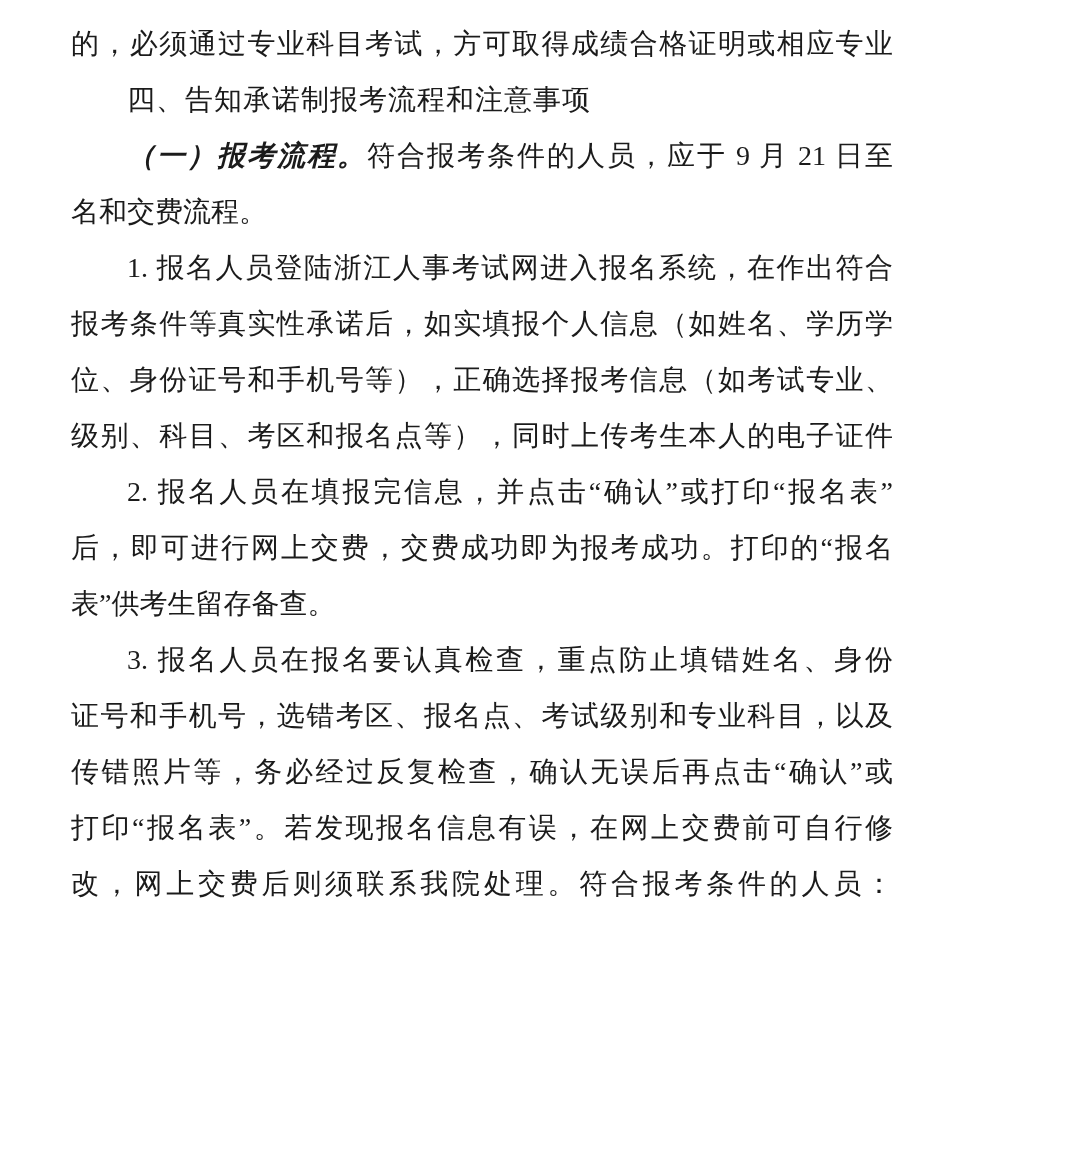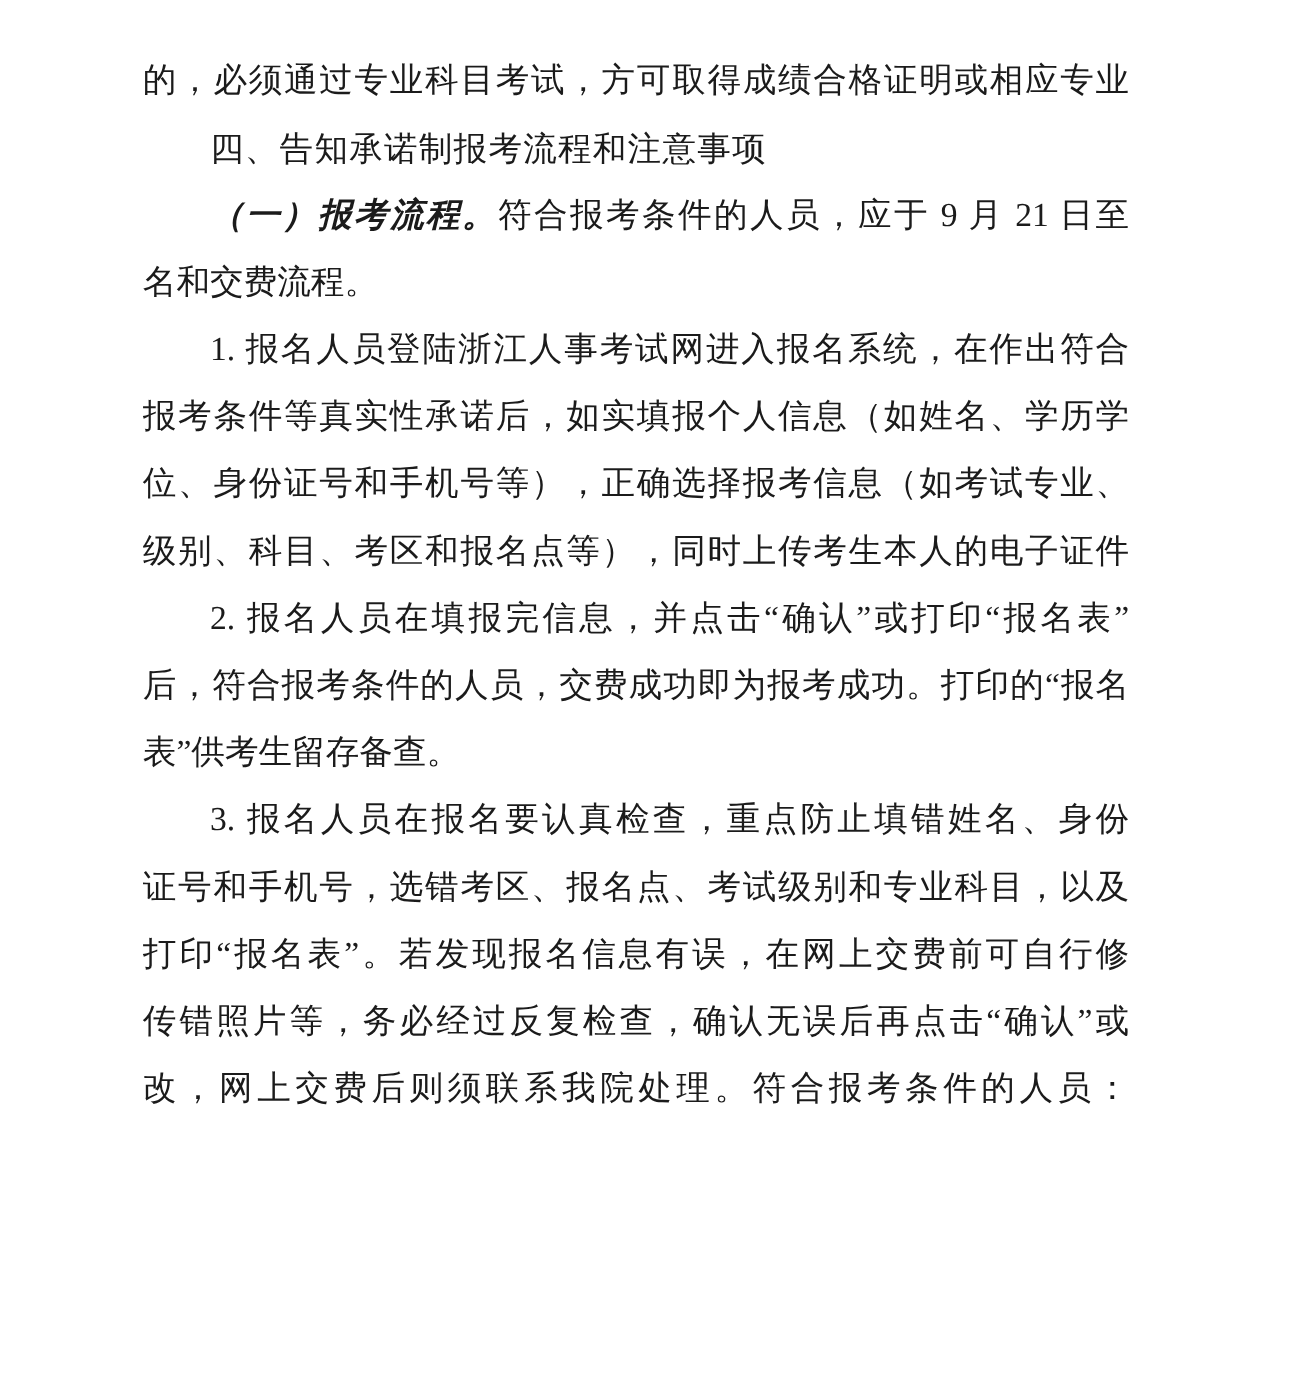--- a/index.html
+++ b/index.html
@@ -9,22 +9,22 @@
   }
   .page {
     position: relative;
     width: 1080px;
     height: 1160px;
     background: #ffffff;
     overflow: hidden;
   }
   .textblock {
     box-sizing: border-box;
-    padding-top: 40px;
-    margin-left: 119px;
+    padding-top: 16px;
+    margin-left: 71px;
     width: 822px;
     color: #1b1b1b;
     font-family: "Liberation Serif", "DejaVu Serif", serif;
     font-size: 28px;
   }
   .line {
     height: 56px;
     line-height: 56px;
     text-align: justify;
     text-align-last: justify;
@@ -69,27 +69,27 @@
   <div class="line"><span>报考条件等真实性承诺后，如实填报个人信息（如姓名、学历学</span></div>
 
   <div class="line"><span>位、身份证号和手机号等），正确选择报考信息（如考试专业、</span></div>
 
   <div class="line"><span>级别、科目、考区和报名点等），同时上传考生本人的电子证件</span></div>
 
 
 
   <div class="line indent"><span>2. 报名人员在填报完信息，并点击“确认”或打印“报名表”</span></div>
 
-  <div class="line"><span>后，符合报考条件的人员，交费成功即为报考成功。打印的“报名</span></div>
+  <div class="line"><span>后，即可进行网上交费，交费成功即为报考成功。打印的“报名</span></div>
 
   <div class="line endline"><span>表”供考生留存备查。</span></div>
 
   <div class="line indent"><span>3. 报名人员在报名要认真检查，重点防止填错姓名、身份</span></div>
 
   <div class="line"><span>证号和手机号，选错考区、报名点、考试级别和专业科目，以及</span></div>
 
+  <div class="line"><span>传错照片等，务必经过反复检查，确认无误后再点击“确认”或</span></div>
+
   <div class="line"><span>打印“报名表”。若发现报名信息有误，在网上交费前可自行修</span></div>
-
-  <div class="line"><span>传错照片等，务必经过反复检查，确认无误后再点击“确认”或</span></div>
 
   <div class="line"><span>改，网上交费后则须联系我院处理。符合报考条件的人员：</span></div>
 </div>
 </div>
 
 </body></html>

